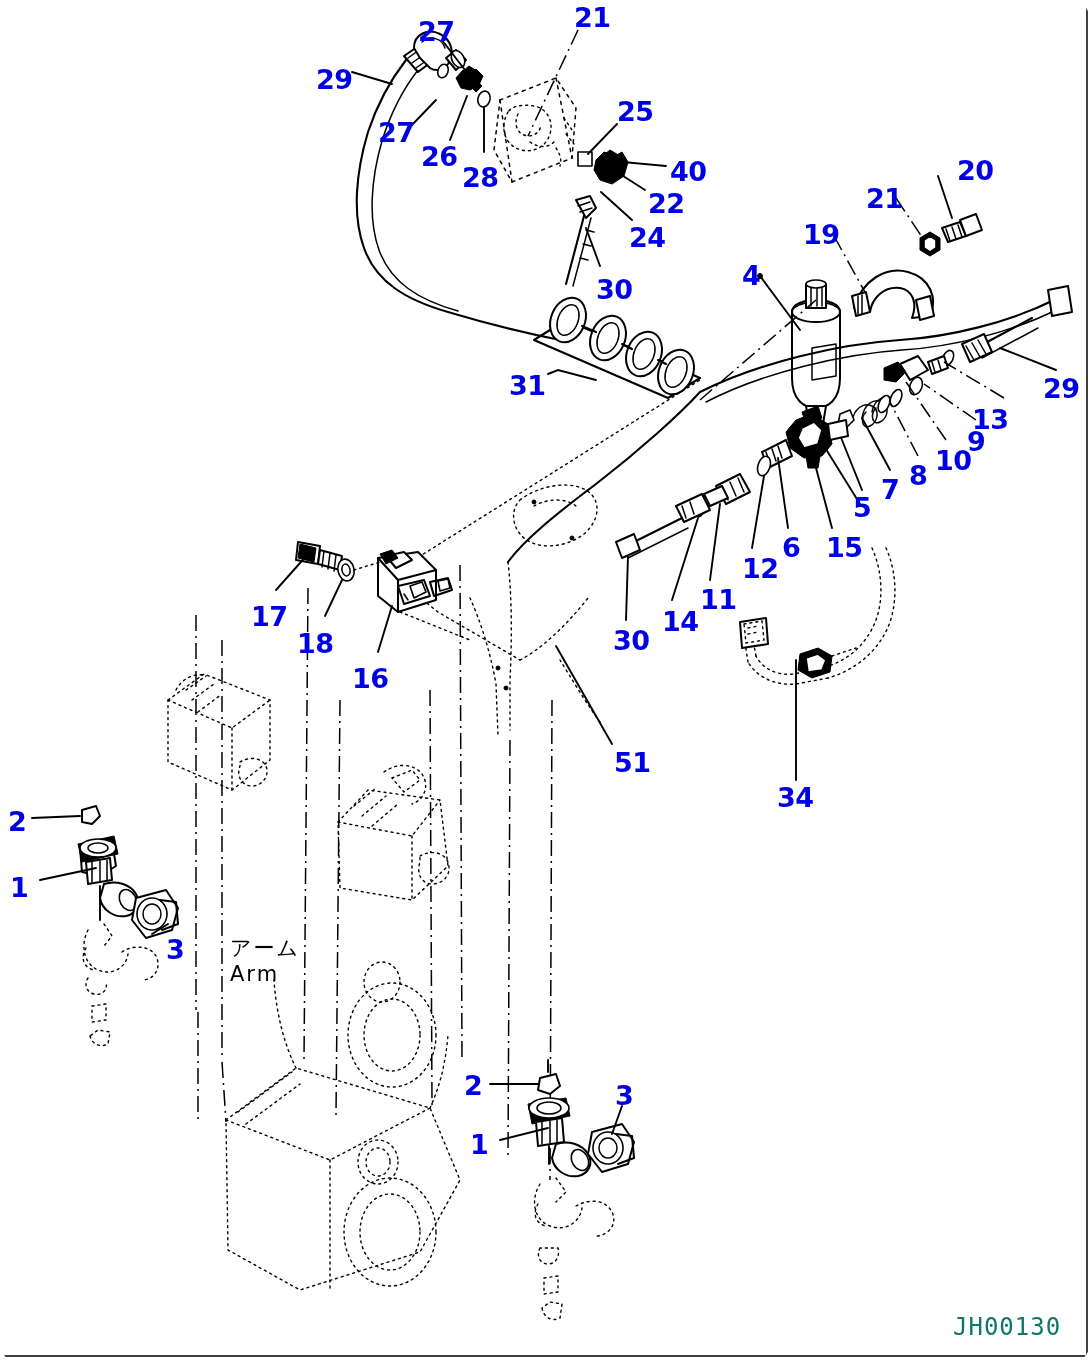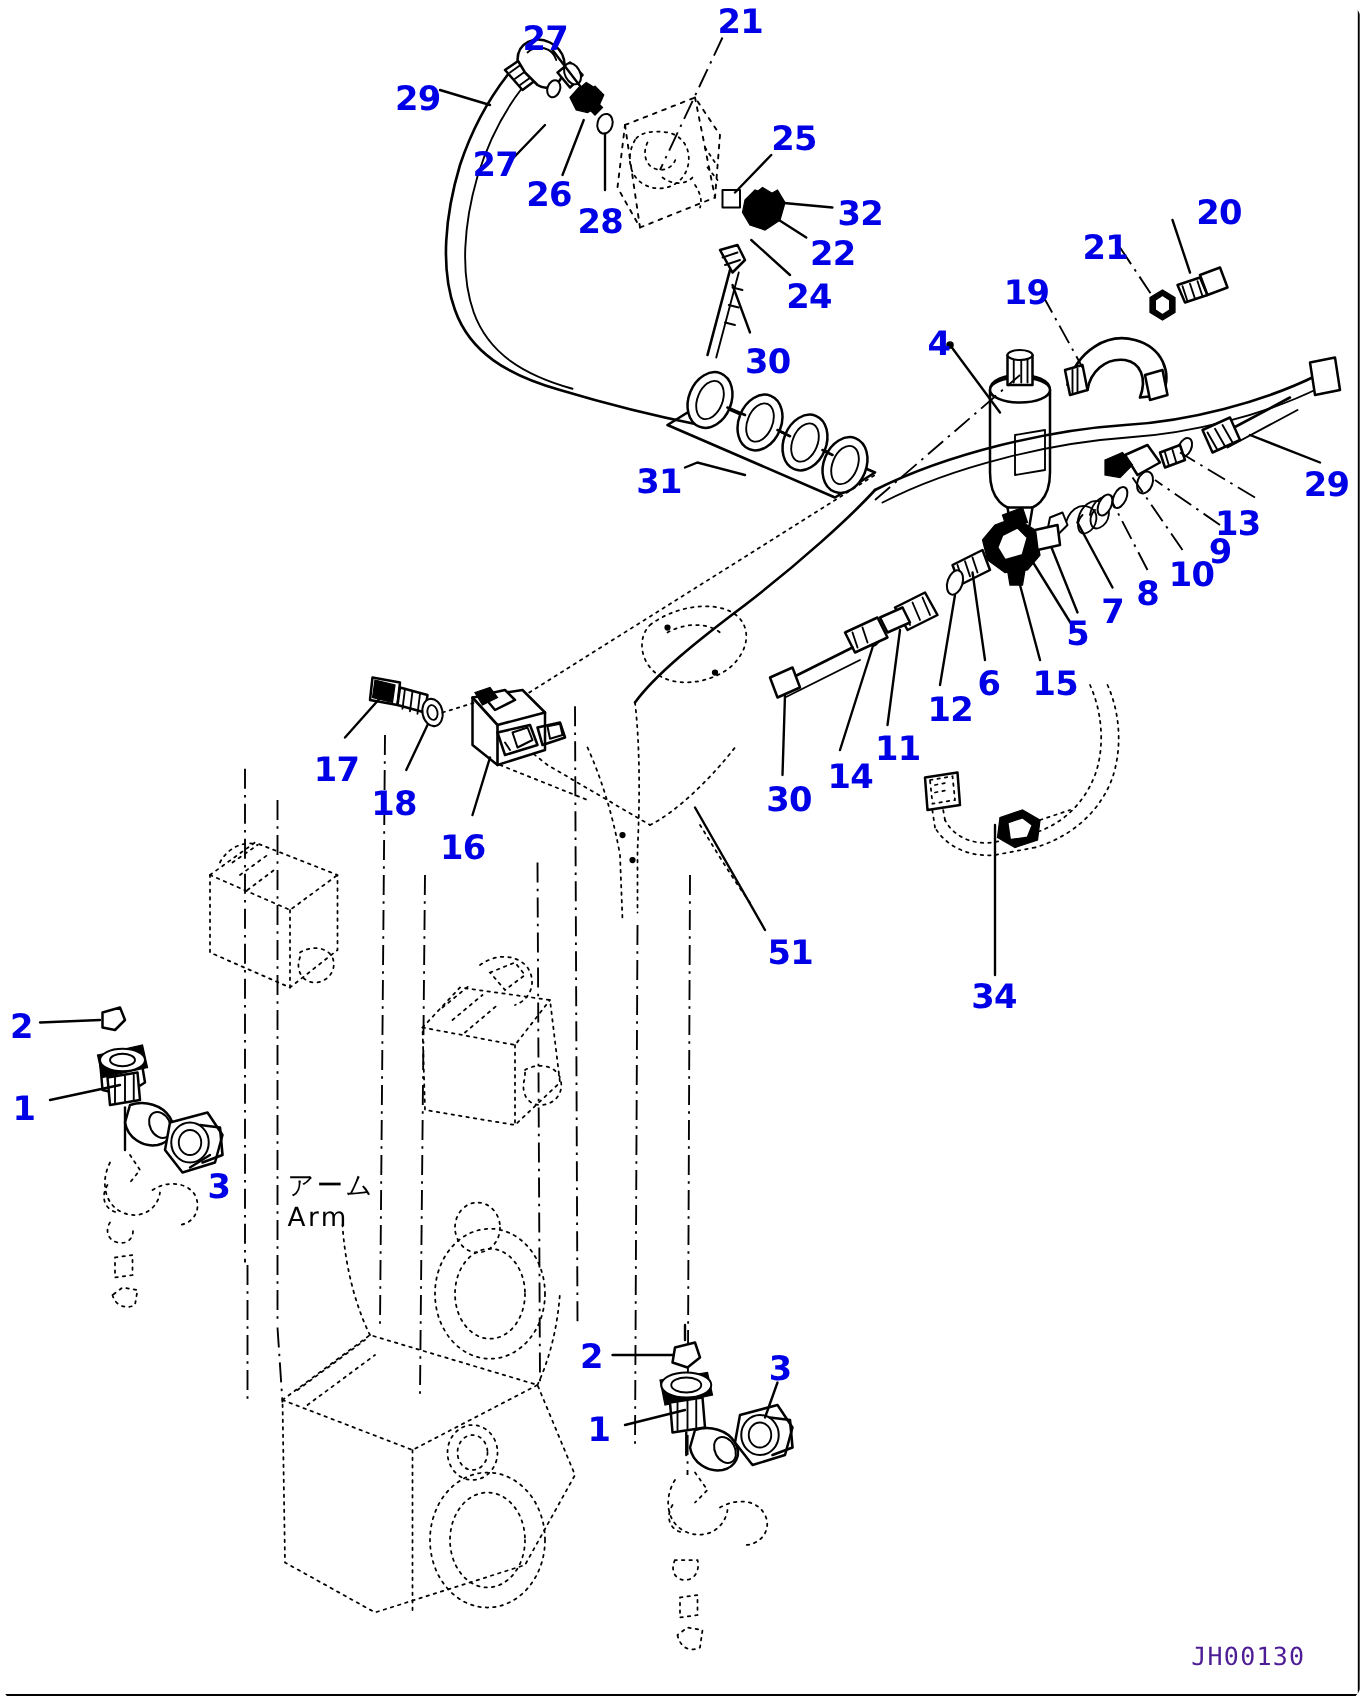--- a/index.html
+++ b/index.html
@@ -30,23 +30,23 @@
     color:#000000;
     font-family:"DejaVu Sans",sans-serif;
     font-size:21px;
     line-height:1.25;
     text-align:left;
     white-space:pre;
     letter-spacing:2px;
   }
   .drawing-no{
     position:absolute;
-    color:#4c1d95;
+    color:#0f766e;
     font-family:"DejaVu Sans Mono",monospace;
-    font-size:20px;
+    font-size:24px;
     letter-spacing:1px;
     white-space:nowrap;
   }
 </style>
 </head>
 <body>
 
 <div id="page">
 
   <div id="artboard">
@@ -465,21 +465,21 @@
     </svg>
   </div>
 
   <div class="callout" style="left:418px;top:18px">27</div>
   <div class="callout" style="left:574px;top:4px">21</div>
   <div class="callout" style="left:316px;top:66px">29</div>
   <div class="callout" style="left:378px;top:119px">27</div>
   <div class="callout" style="left:421px;top:143px">26</div>
   <div class="callout" style="left:617px;top:98px">25</div>
   <div class="callout" style="left:462px;top:164px">28</div>
-  <div class="callout" style="left:670px;top:158px">32</div>
+  <div class="callout" style="left:670px;top:158px">40</div>
   <div class="callout" style="left:648px;top:190px">22</div>
   <div class="callout" style="left:629px;top:224px">24</div>
   <div class="callout" style="left:957px;top:157px">20</div>
   <div class="callout" style="left:866px;top:185px">21</div>
   <div class="callout" style="left:803px;top:221px">19</div>
   <div class="callout" style="left:742px;top:262px">4</div>
   <div class="callout" style="left:596px;top:276px">30</div>
   <div class="callout" style="left:1043px;top:375px">29</div>
   <div class="callout" style="left:972px;top:406px">13</div>
   <div class="callout" style="left:967px;top:428px">9</div>

